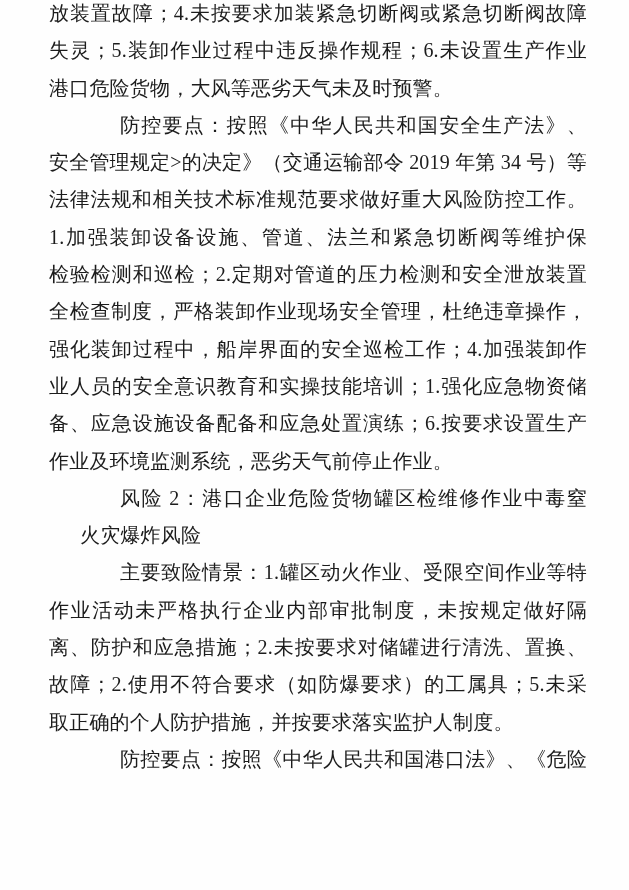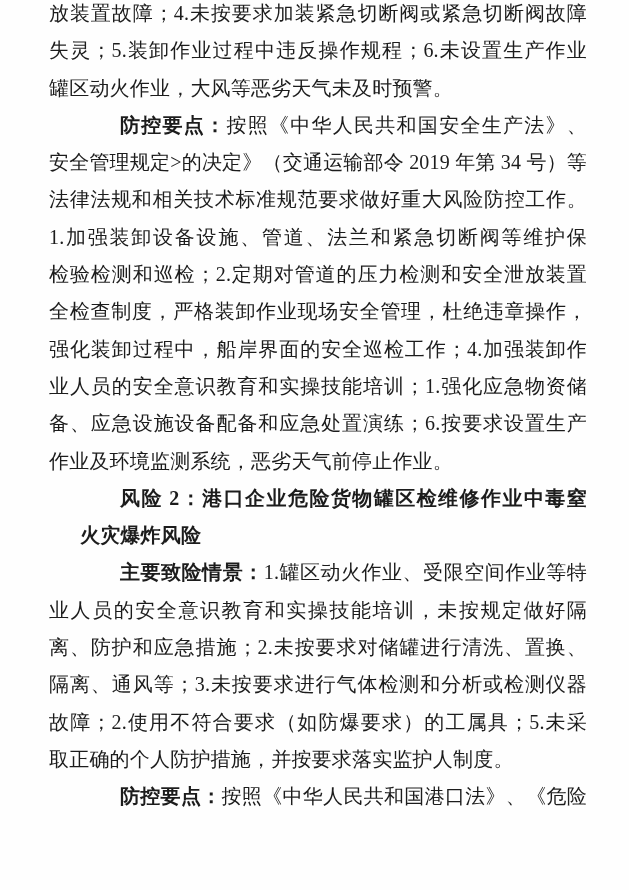--- a/index.html
+++ b/index.html
@@ -35,45 +35,44 @@
   }
   .line.j {
     text-align: justify;
     text-align-last: justify;
     text-justify: inter-character;
   }
   .line.indent {
     padding-left: 40px;
   }
   .b {
-    font-weight: 700;
+    font-weight: 400;
     padding-left: 31px;
   }
 </style>
 </head>
 <body>
 
 <div class="page">
   <div class="text-block" style="color: rgb(28, 28, 28);">
       <div class="line j"><span>放装置故障；4.未按要求加装紧急切断阀或紧急切断阀故障</span></div>
       <div class="line j"><span>失灵；5.装卸作业过程中违反操作规程；6.未设置生产作业</span></div>
-      <div class="line"><span>罐区动火作业，大风等恶劣天气未及时预警。</span></div>
+      <div class="line"><span>港口危险货物，大风等恶劣天气未及时预警。</span></div>
       <div class="line j indent"><span class="b">防控要点：</span><span>按照《中华人民共和国安全生产法》、《中华</span></div>
       <div class="line j"><span>安全管理规定&gt;的决定》（交通运输部令 2019 年第 34 号）等</span></div>
       <div class="line j"><span>法律法规和相关技术标准规范要求做好重大风险防控工作。</span></div>
       <div class="line j"><span>1.加强装卸设备设施、管道、法兰和紧急切断阀等维护保养、</span></div>
       <div class="line j"><span>检验检测和巡检；2.定期对管道的压力检测和安全泄放装置</span></div>
       <div class="line j"><span>全检查制度，严格装卸作业现场安全管理，杜绝违章操作，</span></div>
       <div class="line j"><span>强化装卸过程中，船岸界面的安全巡检工作；4.加强装卸作</span></div>
       <div class="line j"><span>业人员的安全意识教育和实操技能培训；1.强化应急物资储</span></div>
       <div class="line j"><span>备、应急设施设备配备和应急处置演练；6.按要求设置生产</span></div>
       <div class="line"><span>作业及环境监测系统，恶劣天气前停止作业。</span></div>
       <div class="line j indent"><span class="b">风险 2：港口企业危险货物罐区检维修作业中毒窒息、</span></div>
       <div class="line"><span class="b">火灾爆炸风险</span></div>
       <div class="line j indent"><span class="b">主要致险情景：</span><span>1.罐区动火作业、受限空间作业等特殊</span></div>
-      <div class="line j"><span>业人员的安全意识教育和实操技能培训，未按规定做好隔</span></div>
+      <div class="line j"><span>作业活动未严格执行企业内部审批制度，未按规定做好隔</span></div>
       <div class="line j"><span>离、防护和应急措施；2.未按要求对储罐进行清洗、置换、</span></div>
-      <div class="line j"><span>隔离、通风等；3.未按要求进行气体检测和分析或检测仪器</span></div>
       <div class="line j"><span>故障；2.使用不符合要求（如防爆要求）的工属具；5.未采</span></div>
       <div class="line"><span>取正确的个人防护措施，并按要求落实监护人制度。</span></div>
       <div class="line j indent"><span class="b">防控要点：</span><span>按照《中华人民共和国港口法》、《危险化学</span></div>
     </div>
 </div>
 
 </body></html>

